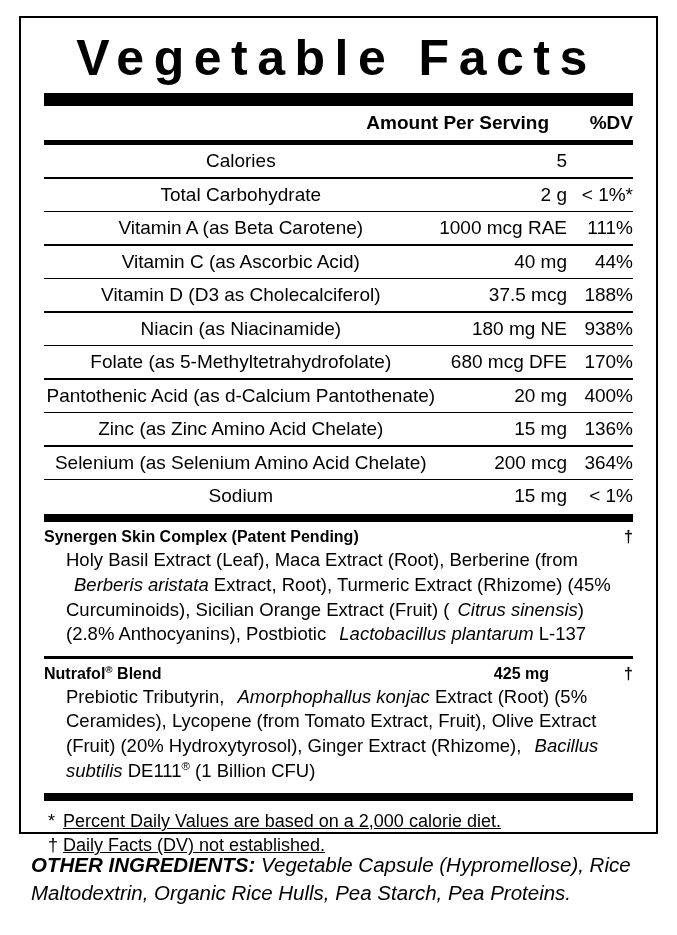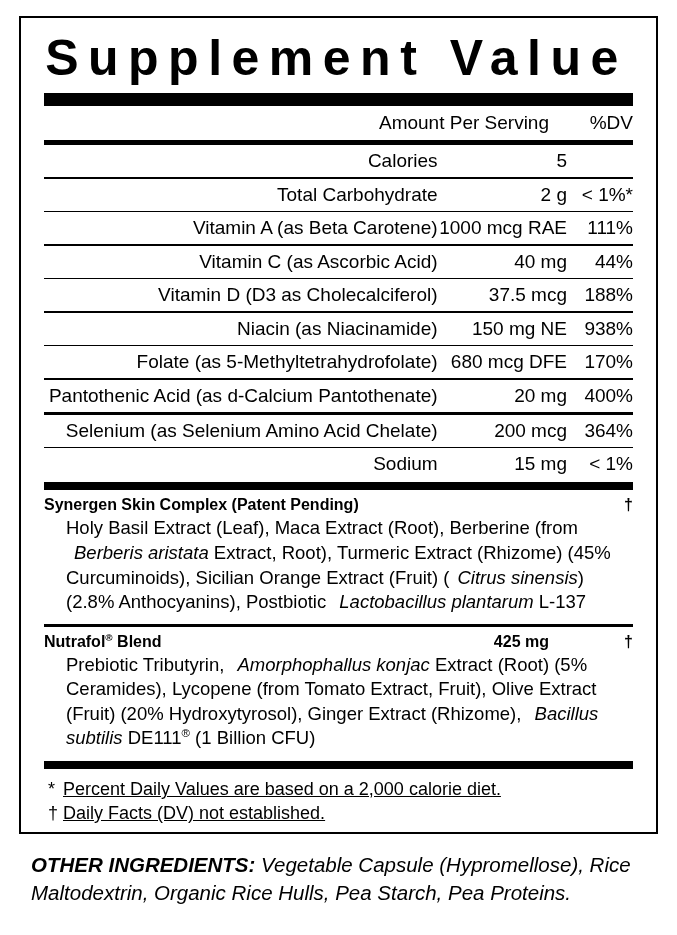--- a/index.html
+++ b/index.html
@@ -91,26 +91,26 @@
   
   .nutri-table {
     width: 100%;
     border-collapse: collapse;
     font-size: 19px;
   }
   .nutri-table td, .nutri-table th {
     padding: 0;
     vertical-align: baseline;
   }
-  .col-name   { text-align: right; margin-left: 48px; }
+  .col-name   { text-align: center; margin-left: 48px; }
   .col-amount { text-align: right; white-space: nowrap; padding-right: 18px; }
   .col-dv     { text-align: right; white-space: nowrap; width: 66px; }
 
   .head-row th {
-    font-weight: normal;
+    font-weight: bold;
     font-size: 19px;
     padding: 6px 0 6px 0;
   }
   .head-row .col-amount { padding-right: 18px; }
 
   .data-row td {
     padding: 5px 0 5px 0;
     font-size: 19px;
     line-height: 1.16;
   }
@@ -177,21 +177,21 @@
   .other-ing .oi-label { font-weight: bold; }
 </style>
 </head>
 <body>
 
 <div class="label-root">
 
   <div class="panel">
     <div class="panel-inner">
 
-      <div class="title">Supplement Value</div>
+      <div class="title">Vegetable Facts</div>
 
 
       <div class="rule-thick"></div>
 
       <table class="nutri-table">
         <thead>
           <tr class="head-row">
             <th class="col-name"></th>
             <th class="col-amount">Amount Per Serving</th>
             <th class="col-dv">%DV</th>
@@ -248,21 +248,21 @@
               <td class="col-amount">37.5 mcg</td>
               <td class="col-dv">188%</td>
             </tr>
             <tr>
               <td colspan="3" style="padding: 0px;">
                 <div class="rule-hair"></div>
               </td>
             </tr>
             <tr class="data-row">
               <td class="col-name">Niacin (as Niacinamide)</td>
-              <td class="col-amount">150 mg NE</td>
+              <td class="col-amount">180 mg NE</td>
               <td class="col-dv">938%</td>
             </tr>
             <tr>
               <td colspan="3" style="padding: 0px;">
                 <div class="rule-hair"></div>
               </td>
             </tr>
             <tr class="data-row">
               <td class="col-name">Folate (as 5-Methyltetrahydrofolate)</td>
               <td class="col-amount">680 mcg DFE</td>
@@ -275,20 +275,25 @@
             </tr>
             <tr class="data-row">
               <td class="col-name">Pantothenic Acid (as d-Calcium Pantothenate)</td>
               <td class="col-amount">20 mg</td>
               <td class="col-dv">400%</td>
             </tr>
             <tr>
               <td colspan="3" style="padding: 0px;">
                 <div class="rule-hair"></div>
               </td>
+            </tr>
+            <tr class="data-row">
+              <td class="col-name">Zinc (as Zinc Amino Acid Chelate)</td>
+              <td class="col-amount">15 mg</td>
+              <td class="col-dv">136%</td>
             </tr>
             <tr>
               <td colspan="3" style="padding: 0px;">
                 <div class="rule-hair"></div>
               </td>
             </tr>
             <tr class="data-row">
               <td class="col-name">Selenium (as Selenium Amino Acid Chelate)</td>
               <td class="col-amount">200 mcg</td>
               <td class="col-dv">364%</td>

